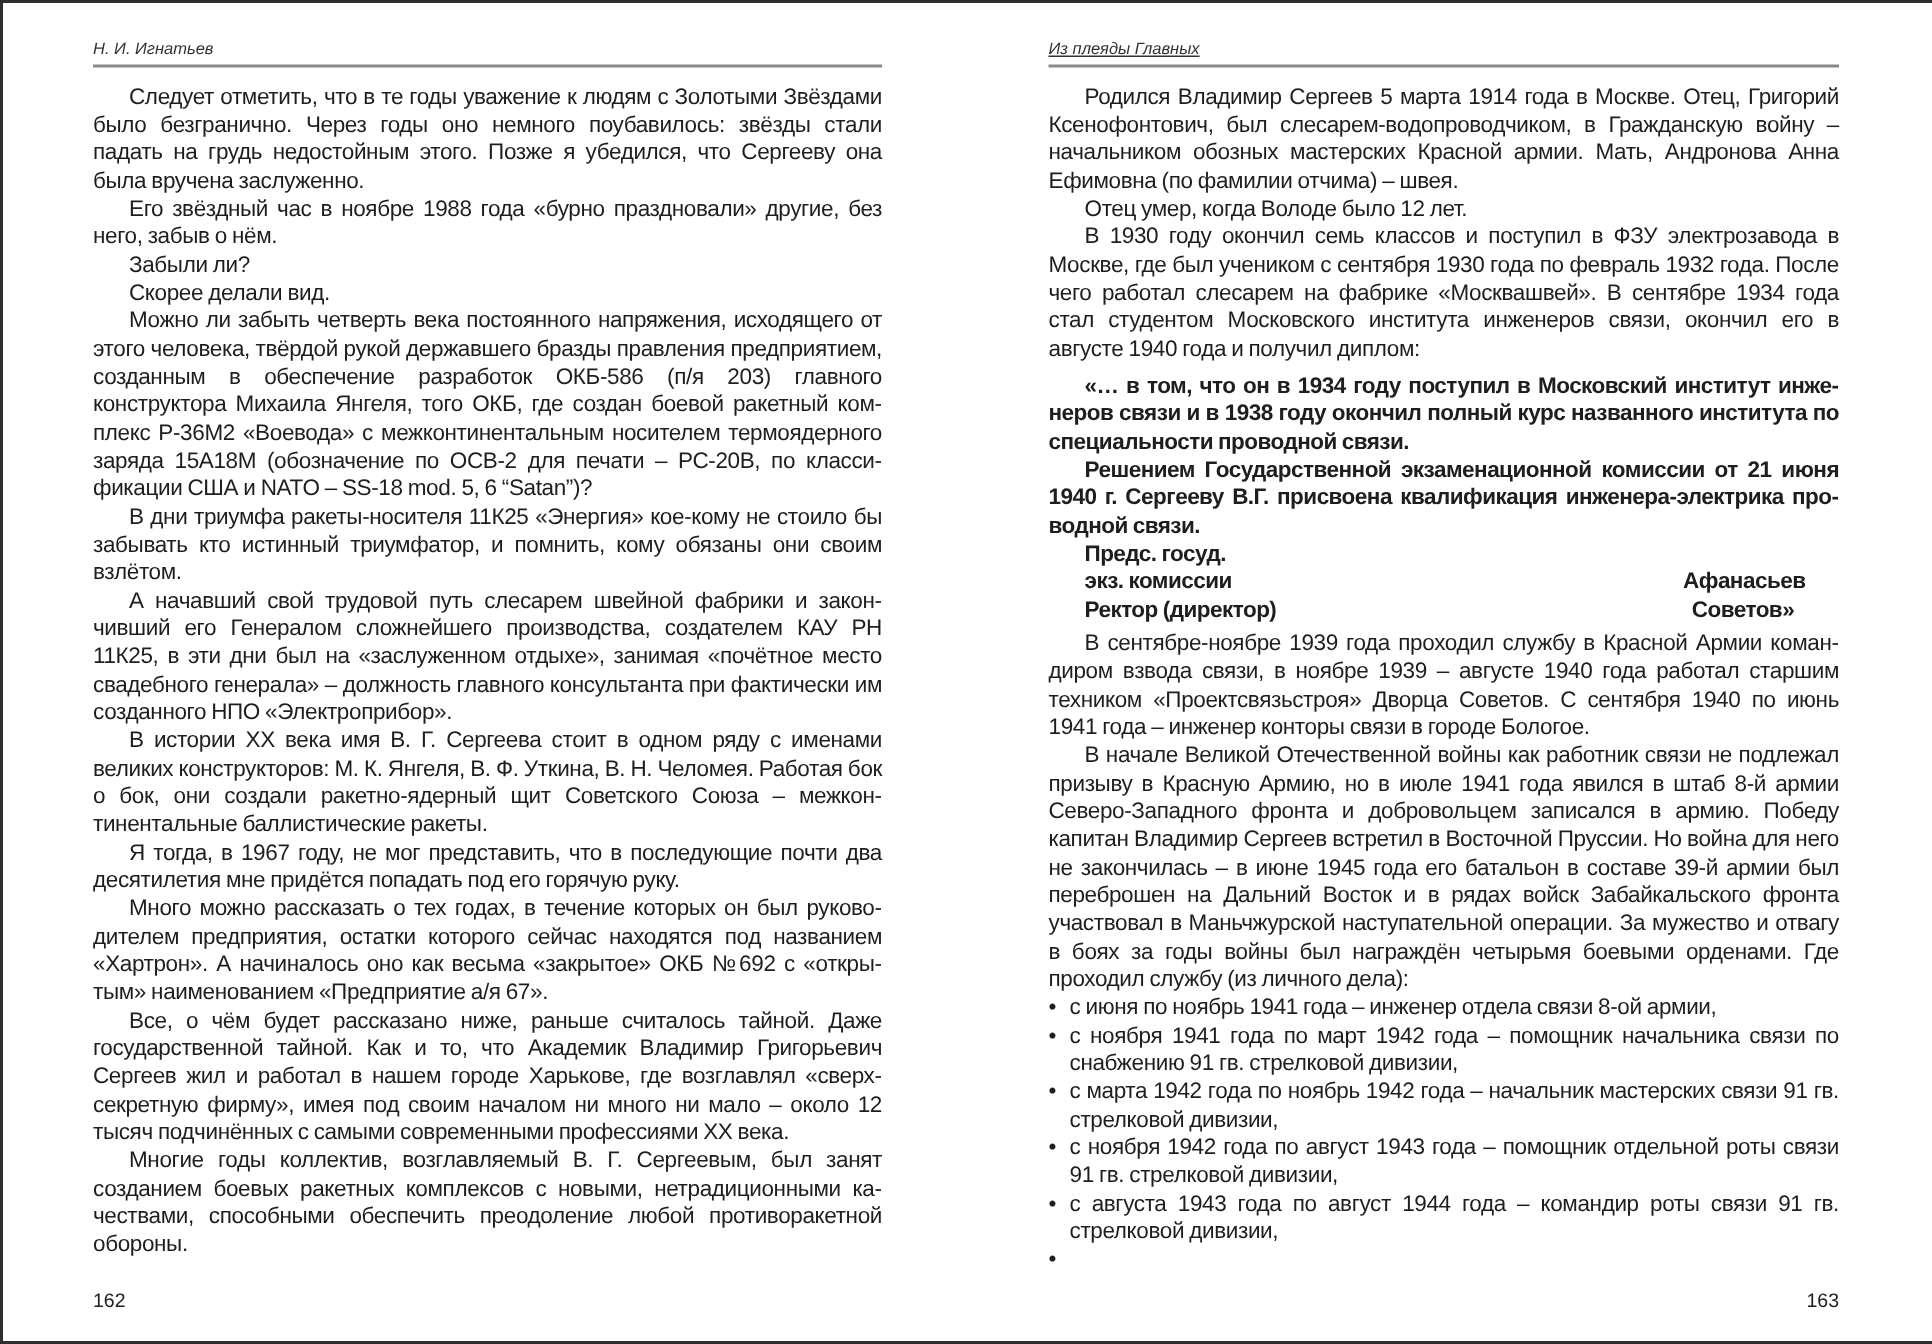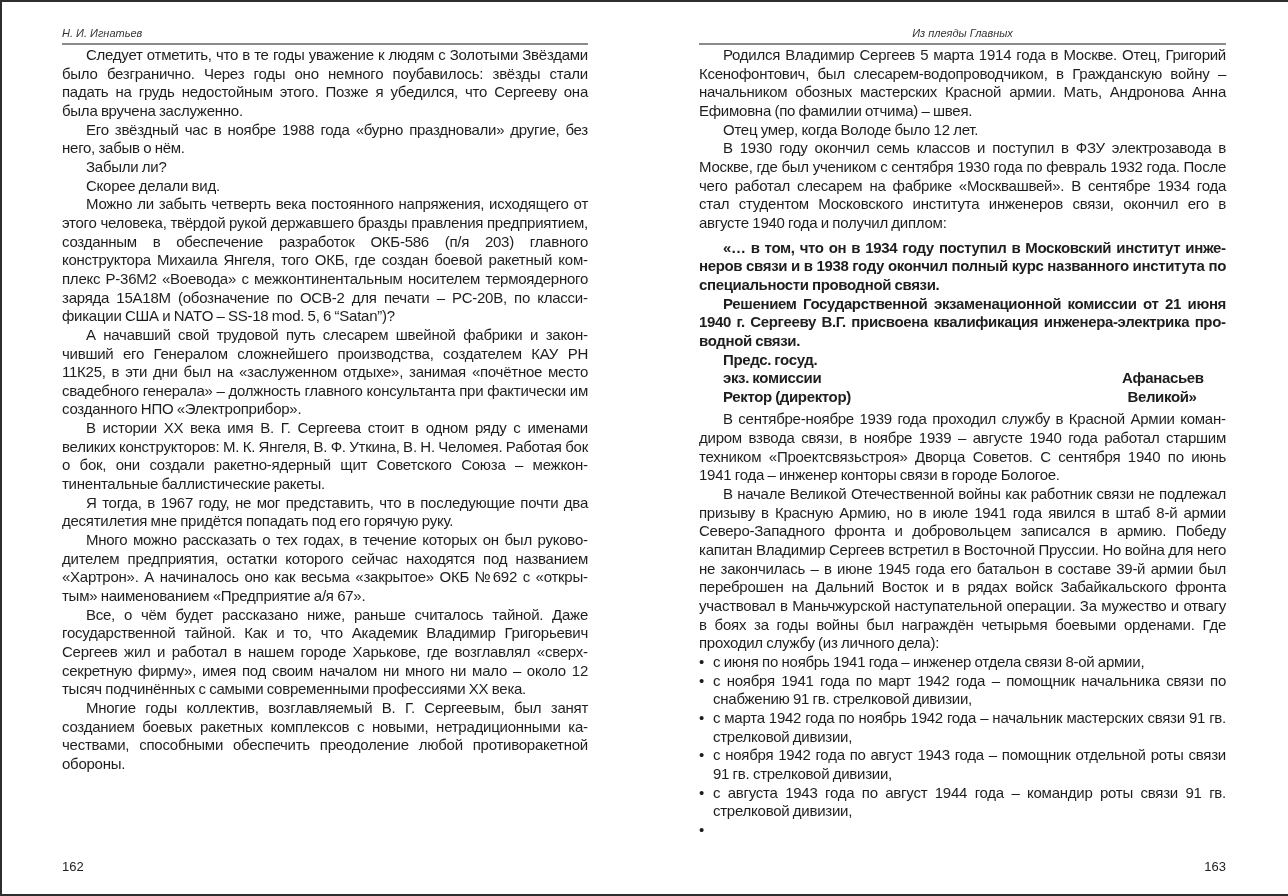--- a/index.html
+++ b/index.html
@@ -19,27 +19,27 @@
   .page {
     position: absolute; top: 0; height: 892px;
   }
   .page.left { left: 60px; width: 526px; }
   .page.right { left: 697px; width: 527px; }
   .running-head {
     position: absolute; top: 25px; left: 0; right: 0;
     font-size: 11px; font-style: italic; color: #333;
     line-height: 13px;
   }
-  .page.right .running-head { text-align: center; }
+  .page.right .running-head { text-align: left; text-decoration: underline; }
   .head-rule {
     position: absolute; top: 41px; left: 0; right: 0;
     height: 0; border-top: 2px solid #8a8a8a;
   }
   .body-text {
-    position: absolute; top: 44px; left: 0; right: 0;
+    position: absolute; top: 54px; left: 0; right: 0;
     font-size: 15px; line-height: 18.65px;
     text-align: justify;
     letter-spacing: -0.25px;
     word-spacing: -0.5px;
   }
   .body-text p {
     margin: 0; text-indent: 24px;
     hyphens: manual;
   }
   .body-text p.bold { font-weight: bold; letter-spacing: -0.35px; }
@@ -73,20 +73,21 @@
 
   <div class="page left">
     <div class="running-head">Н. И. Игнатьев</div>
     <div class="head-rule"></div>
     <div class="body-text">
       <p>Следует отметить, что в те годы уважение к людям с Золотыми Звёзда­ми было безгранично. Через годы оно немного поубавилось: звёзды стали падать на грудь недостойным этого. Позже я убедился, что Сергееву она была вручена заслуженно.</p>
       <p>Его звёздный час в ноябре 1988 года «бурно праздновали» другие, без него, забыв о нём.</p>
       <p>Забыли ли?</p>
       <p>Скорее делали вид.</p>
       <p>Можно ли забыть четверть века постоянного напряжения, исходящего от этого человека, твёрдой рукой державшего бразды правления предпри­ятием, созданным в обеспечение разработок ОКБ-586 (п/я 203) главного конструктора Михаила Янгеля, того ОКБ, где создан боевой ракетный ком­плекс Р-36М2 «Воевода» с межконтинентальным носителем термоядерно­го заряда 15А18М (обозначение по ОСВ-2 для печати – РС-20В, по класси­фикации США и NATO – SS-18 mod. 5, 6 “Satan”)?</p>
+      <p>В дни триумфа ракеты-носителя 11К25 «Энергия» кое-кому не стоило бы забывать кто истинный триумфатор, и помнить, кому обязаны они сво­им взлётом.</p>
       <p>А начавший свой трудовой путь слесарем швейной фабрики и закон­чивший его Генералом сложнейшего производства, создателем КАУ РН 11К25, в эти дни был на «заслуженном отдыхе», занимая «почётное место свадебного генерала» – должность главного консультанта при фактически им созданного НПО «Электроприбор».</p>
       <p>В истории XX века имя В. Г. Сергеева стоит в одном ряду с именами великих конструкторов: М. К. Янгеля, В. Ф. Уткина, В. Н. Челомея. Работая бок о бок, они создали ракетно-ядерный щит Советского Союза – межкон­тинентальные баллистические ракеты.</p>
       <p>Я тогда, в 1967 году, не мог представить, что в последующие почти два десятилетия мне придётся попадать под его горячую руку.</p>
       <p>Много можно рассказать о тех годах, в течение которых он был руково­дителем предприятия, остатки которого сейчас находятся под названием «Хартрон». А начиналось оно как весьма «закрытое» ОКБ №692 с «откры­тым» наименованием «Предприятие а/я 67».</p>
       <p>Все, о чём будет рассказано ниже, раньше считалось тайной. Даже государственной тайной. Как и то, что Академик Владимир Григорьевич Сергеев жил и работал в нашем городе Харькове, где возглавлял «сверх­секретную фирму», имея под своим началом ни много ни мало – около 12 тысяч подчинённых с самыми современными профессиями XX века.</p>
       <p>Многие годы коллектив, возглавляемый В. Г. Сергеевым, был занят созданием боевых ракетных комплексов с новыми, нетрадиционными ка­чествами, способными обеспечить преодоление любой противоракетной обороны.</p>
     </div>
     <div class="folio">162</div>
   </div>
 
@@ -105,21 +106,21 @@
         <div class="sig-row">
           <span>Предс. госуд.</span>
           <span class="right-name"></span>
         </div>
         <div class="sig-row">
           <span>экз. комиссии</span>
           <span class="right-name">Афанасьев</span>
         </div>
         <div class="sig-row">
           <span>Ректор (директор)</span>
-          <span class="right-name">Великой»</span>
+          <span class="right-name">Советов»</span>
         </div>
       </div>
 
       <p>В сентябре-ноябре 1939 года проходил службу в Красной Армии коман­диром взвода связи, в ноябре 1939 – августе 1940 года работал старшим техником «Проектсвязьстроя» Дворца Советов. С сентября 1940 по июнь 1941 года – инженер конторы связи в городе Бологое.</p>
       <p>В начале Великой Отечественной войны как работник связи не подле­жал призыву в Красную Армию, но в июле 1941 года явился в штаб 8-й армии Северо-Западного фронта и добровольцем записался в армию. По­беду капитан Владимир Сергеев встретил в Восточной Пруссии. Но война для него не закончилась – в июне 1945 года его батальон в составе 39-й армии был переброшен на Дальний Восток и в рядах войск Забайкальско­го фронта участвовал в Маньчжурской наступательной операции. За му­жество и отвагу в боях за годы войны был награждён четырьмя боевыми орденами. Где проходил службу (из личного дела):</p>
 
       <ul class="service">
         <li><span class="bullet">•</span><span>с июня по ноябрь 1941 года – инженер отдела связи 8-ой армии,</span></li>
         <li><span class="bullet">•</span><span>с ноября 1941 года по март 1942 года – помощник начальника связи по снабжению 91 гв. стрелковой дивизии,</span></li>
         <li><span class="bullet">•</span><span>с марта 1942 года по ноябрь 1942 года – начальник мастерских связи 91 гв. стрелковой дивизии,</span></li>

